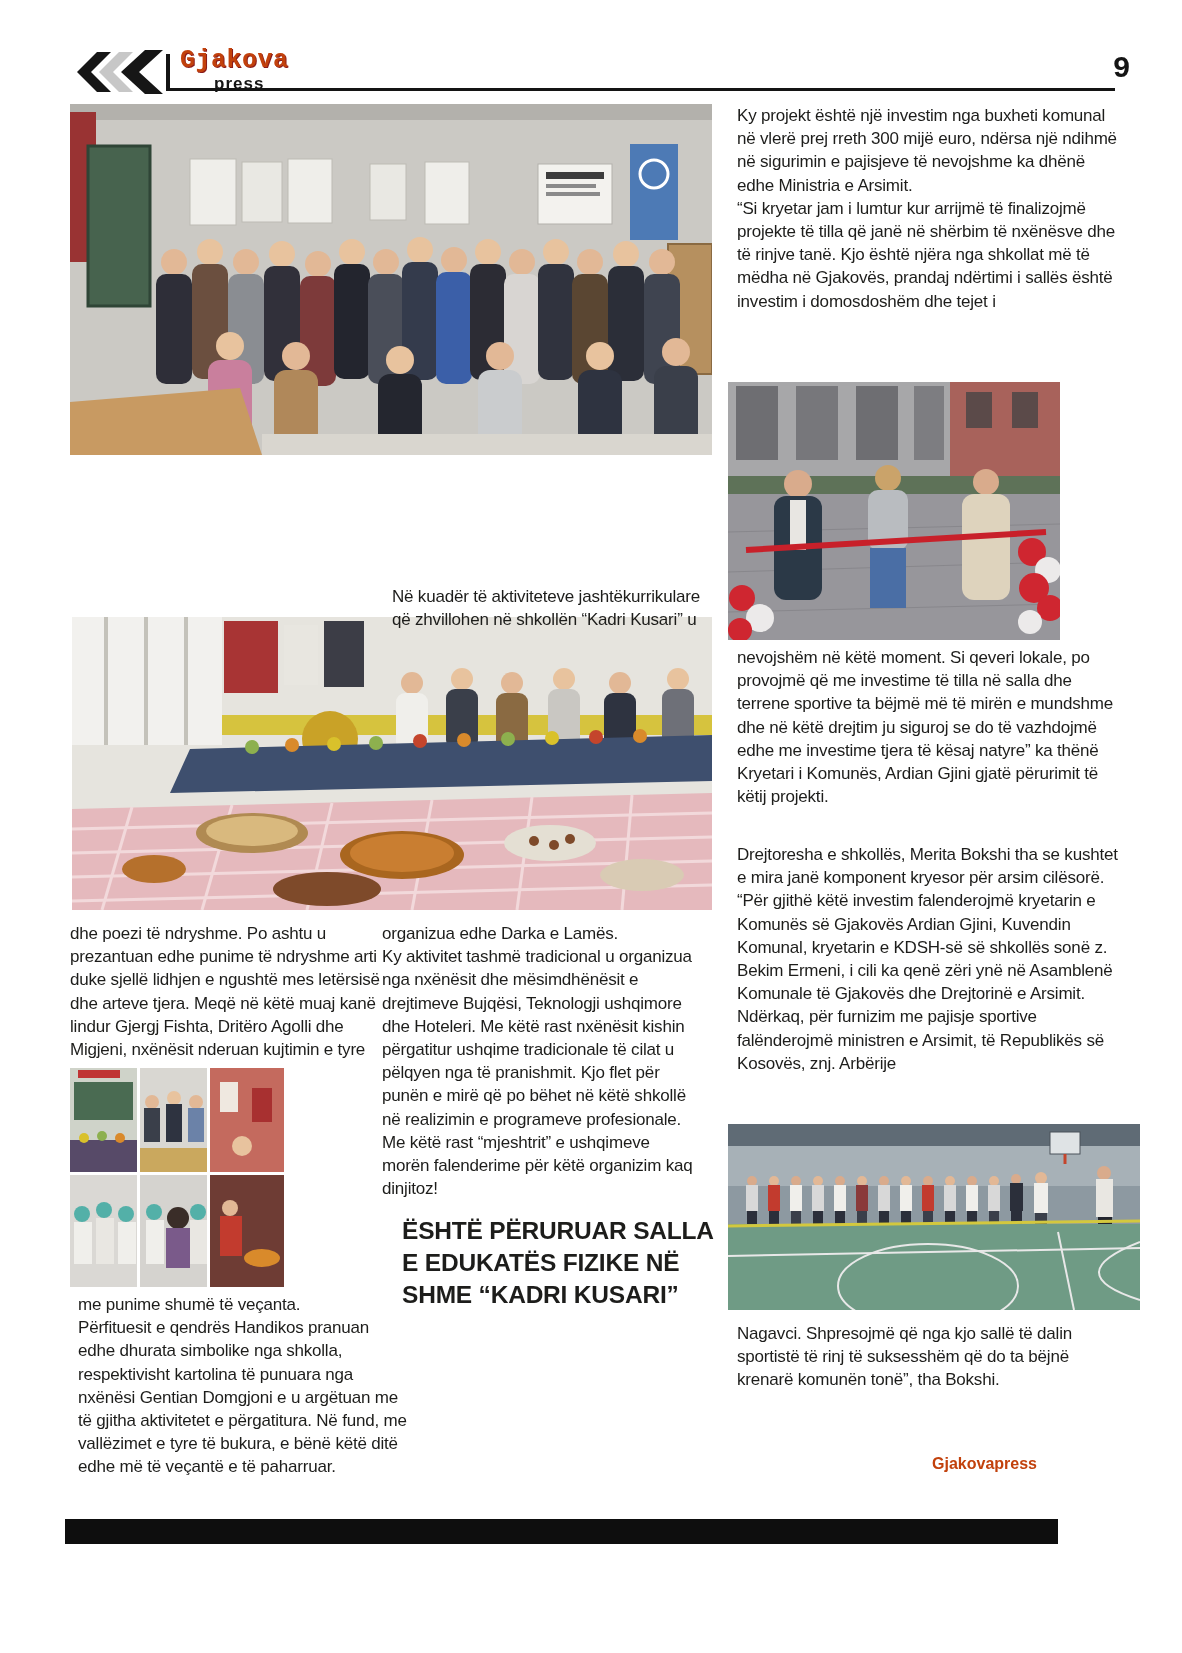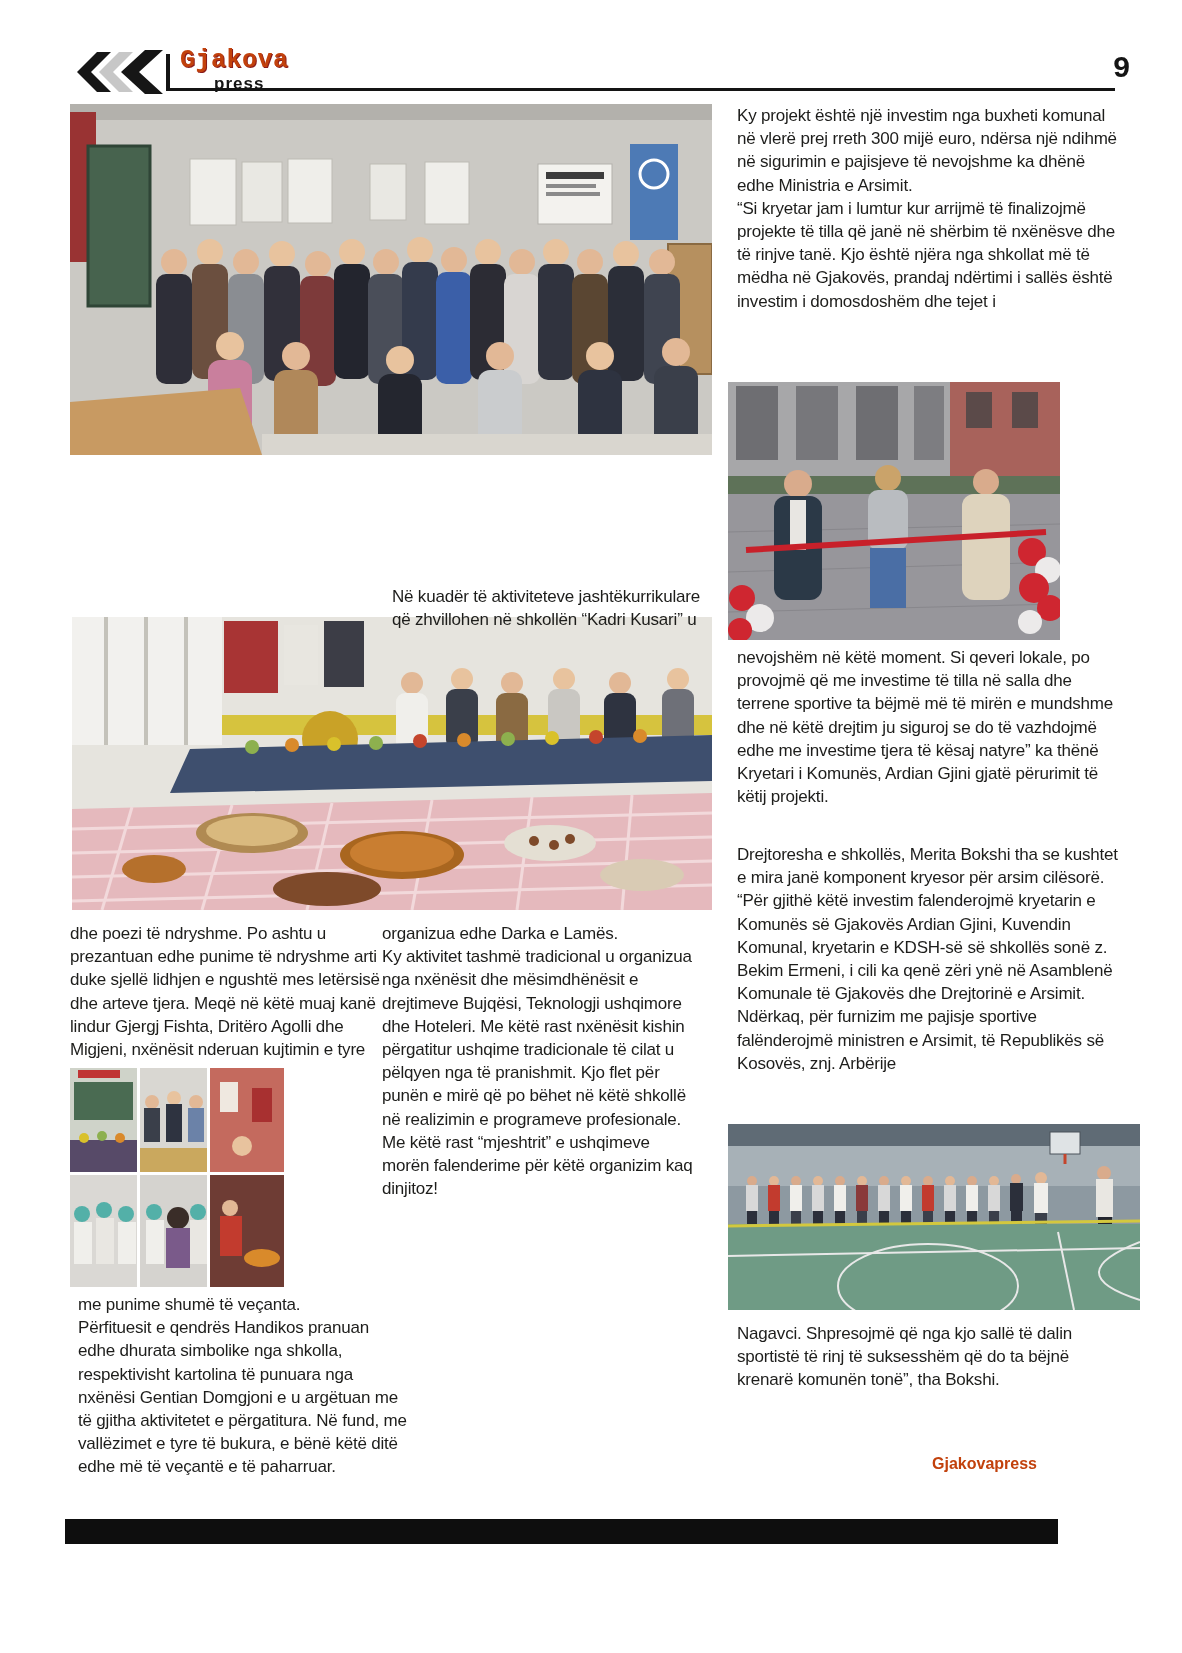--- a/index.html
+++ b/index.html
@@ -407,20 +407,21 @@
     </g>
   </svg>
 
   <div class="body-text" style="left:70px;top:922px;width:332px;">dhe poezi të ndryshme. Po ashtu u prezantuan edhe punime të ndryshme arti duke sjellë lidhjen e ngushtë mes letërsisë dhe arteve tjera. Meqë në këtë muaj kanë lindur Gjergj Fishta, Dritëro Agolli dhe Migjeni, nxënësit nderuan kujtimin e tyre</div>
   <div class="body-text" style="left:78px;top:1293px;width:332px;">me punime shumë të veçanta.
 Përfituesit e qendrës Handikos pranuan edhe dhurata simbolike nga shkolla, respektivisht kartolina të punuara nga nxënësi Gentian Domgjoni e u argëtuan me të gjitha aktivitetet e përgatitura. Në fund, me vallëzimet e tyre të bukura, e bënë këtë ditë edhe më të veçantë e të paharruar.</div>
 
   <div class="body-text" style="left:392px;top:553px;width:318px;margin-top:32px;">Në kuadër të aktiviteteve jashtëkurrikulare që zhvillohen në shkollën “Kadri Kusari” u</div>
   <div class="body-text" style="left:382px;top:922px;width:318px;">organizua edhe Darka e Lamës.
 Ky aktivitet tashmë tradicional u organizua nga nxënësit dhe mësimdhënësit e drejtimeve Bujqësi, Teknologji ushqimore dhe Hoteleri. Me këtë rast nxënësit kishin përgatitur ushqime tradicionale të cilat u pëlqyen nga të pranishmit. Kjo flet për punën e mirë që po bëhet në këtë shkollë në realizimin e programeve profesionale. Me këtë rast “mjeshtrit” e ushqimeve morën falenderime për këtë organizim kaq dinjitoz!</div>
+  <div class="headline" style="left:402px;top:1215px;width:318px;">ËSHTË PËRURUAR SALLA E EDUKATËS FIZIKE NË SHME “KADRI KUSARI”</div>
 
   <div class="body-text" style="left:737px;top:104px;width:382px;">Ky projekt është një investim nga buxheti komunal në vlerë prej rreth 300 mijë euro, ndërsa një ndihmë në sigurimin e pajisjeve të nevojshme  ka dhënë edhe Ministria e Arsimit.
 “Si kryetar jam i lumtur kur arrijmë të finalizojmë projekte të tilla që janë në shërbim të nxënësve dhe të rinjve tanë. Kjo është njëra nga shkollat më të mëdha në Gjakovës, prandaj ndërtimi i sallës është investim i domosdoshëm dhe tejet i</div>
   <div class="body-text" style="left:737px;top:646px;width:382px;">nevojshëm në këtë moment. Si qeveri lokale, po provojmë që me investime të tilla në salla dhe terrene sportive ta bëjmë më të mirën e mundshme dhe në këtë drejtim ju siguroj se do të vazhdojmë edhe me investime tjera të kësaj natyre” ka thënë Kryetari i Komunës, Ardian Gjini gjatë përurimit të këtij projekti.</div>
   <div class="body-text" style="left:737px;top:843px;width:382px;">Drejtoresha e shkollës, Merita Bokshi tha se kushtet e mira janë komponent kryesor për arsim cilësorë.
 “Për gjithë këtë investim falenderojmë kryetarin e Komunës së Gjakovës Ardian Gjini, Kuvendin Komunal, kryetarin e KDSH-së së shkollës sonë z. Bekim Ermeni, i cili ka qenë zëri ynë në Asamblenë Komunale të Gjakovës dhe Drejtorinë e Arsimit. Ndërkaq, për furnizim me pajisje sportive falënderojmë ministren e Arsimit, të Republikës së Kosovës, znj. Arbërije</div>
   <div class="body-text" style="left:737px;top:1322px;width:382px;">Nagavci. Shpresojmë që nga kjo sallë të dalin sportistë të rinj të suksesshëm që do ta bëjnë krenarë komunën tonë”, tha Bokshi.</div>
   <div class="byline" style="left:737px;top:1455px;width:300px;">Gjakovapress</div>
 
   <div class="footer-bar"></div>

